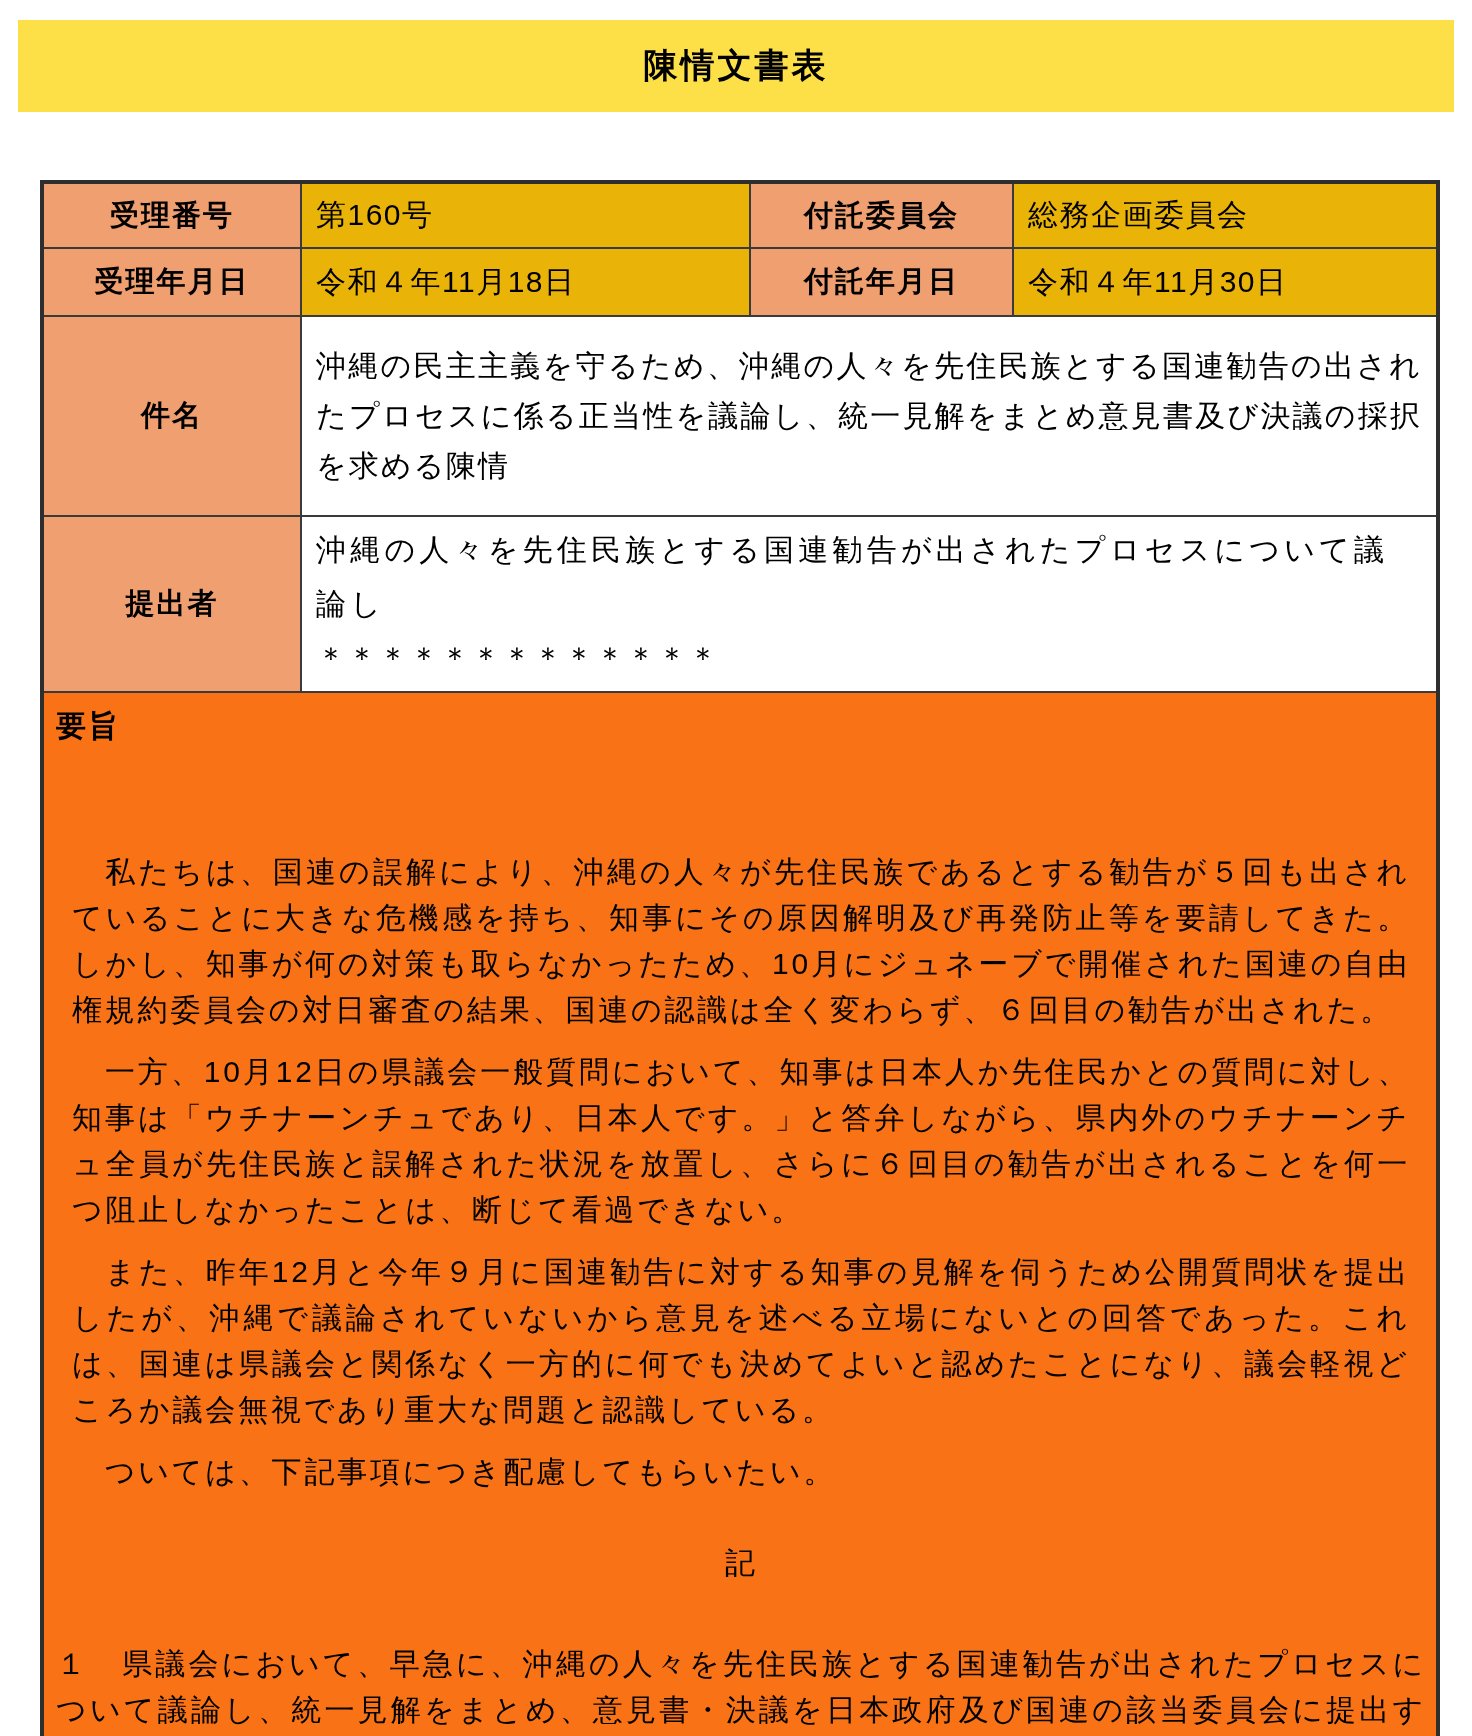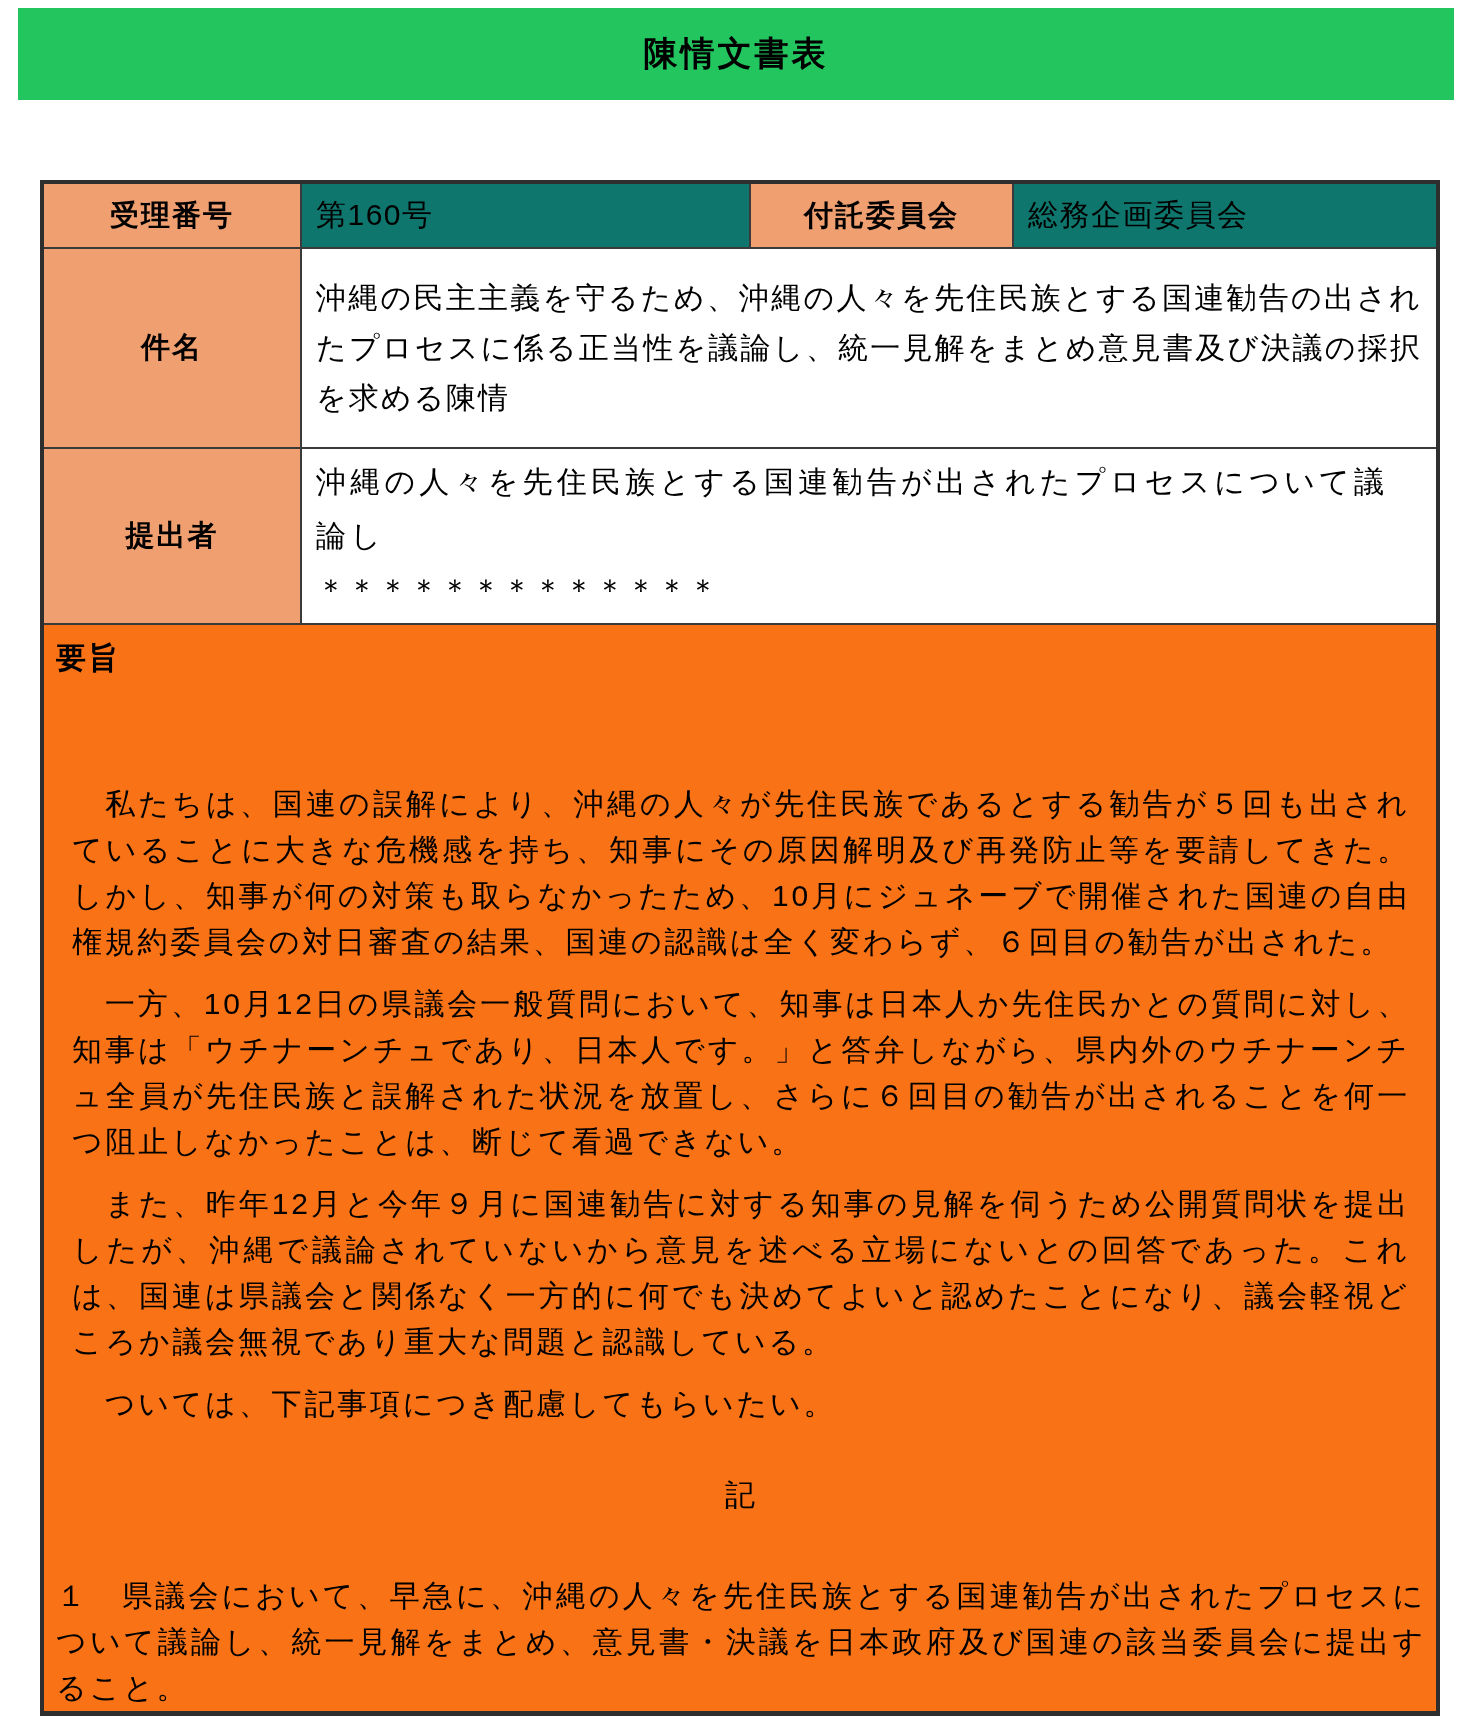--- a/index.html
+++ b/index.html
@@ -13,24 +13,24 @@
     width: 1472px;
     height: 1736px;
     position: relative;
     overflow: hidden;
   }
 
   
   .title-bar {
     position: absolute;
     left: 18px;
-    top: 8px;
+    top: 20px;
     width: 1436px;
     height: 92px;
-    background: #22c55e;
+    background: #fde047;
     display: flex;
     align-items: center;
     justify-content: center;
   }
   .title-text {
     font-size: 34px;
     font-weight: bold;
     letter-spacing: 3px;
   }
 
@@ -58,21 +58,21 @@
     vertical-align: middle;
     letter-spacing: 2px;
   }
   td.value-cell {
     font-size: 30px;
     font-weight: normal;
     text-align: left;
     vertical-align: middle;
     padding: 6px 14px;
     letter-spacing: 1.5px;
-    background: #0f766e;
+    background: #eab308;
   }
   tr.meta-row-1 { height: 66px; }
   tr.meta-row-2 { height: 68px; }
   tr.subject-row { height: 164px; }
   tr.submitter-row { height: 118px; }
 
   td.subject-cell {
     font-size: 30px;
     line-height: 50px;
     letter-spacing: 2px;
@@ -141,20 +141,26 @@
   </colgroup>
 
   <tbody>
       <tr class="meta-row-1">
     <th class="label-cell">受理番号</th>
     <td class="value-cell">第160号</td>
     <th class="label-cell">付託委員会</th>
     <td class="value-cell">総務企画委員会</td>
   </tr>
 
+  <tr class="meta-row-2">
+    <th class="label-cell">受理年月日</th>
+    <td class="value-cell">令和４年11月18日</td>
+    <th class="label-cell">付託年月日</th>
+    <td class="value-cell">令和４年11月30日</td>
+  </tr>
 
   <tr class="subject-row">
     <th class="label-cell">件名</th>
     <td class="subject-cell" colspan="3">沖縄の民主主義を守るため、沖縄の人々を先住民族とする国連勧告の出されたプロセスに係る正当性を議論し、統一見解をまとめ意見書及び決議の採択を求める陳情</td>
   </tr>
 
   <tr class="submitter-row">
     <th class="label-cell">提出者</th>
     <td class="submitter-cell" colspan="3">
       <div class="submitter-org">沖縄の人々を先住民族とする国連勧告が出されたプロセスについて議論し</div>

